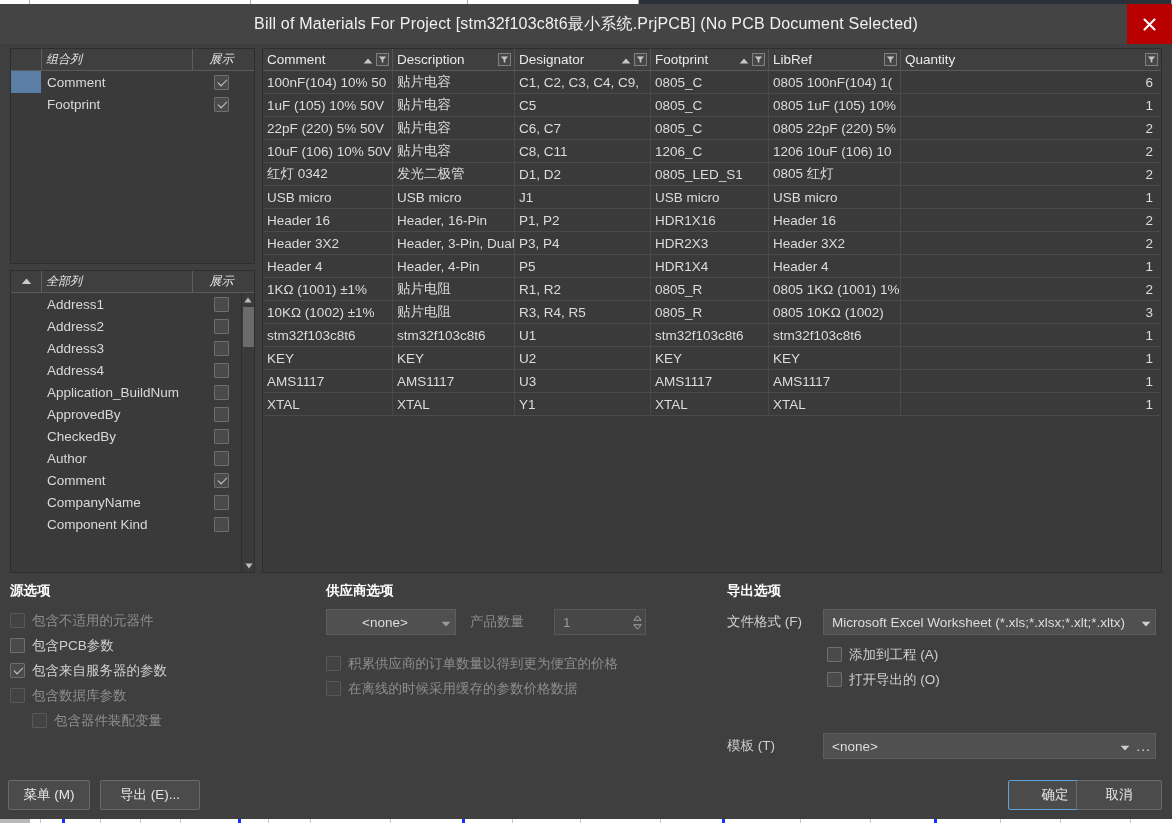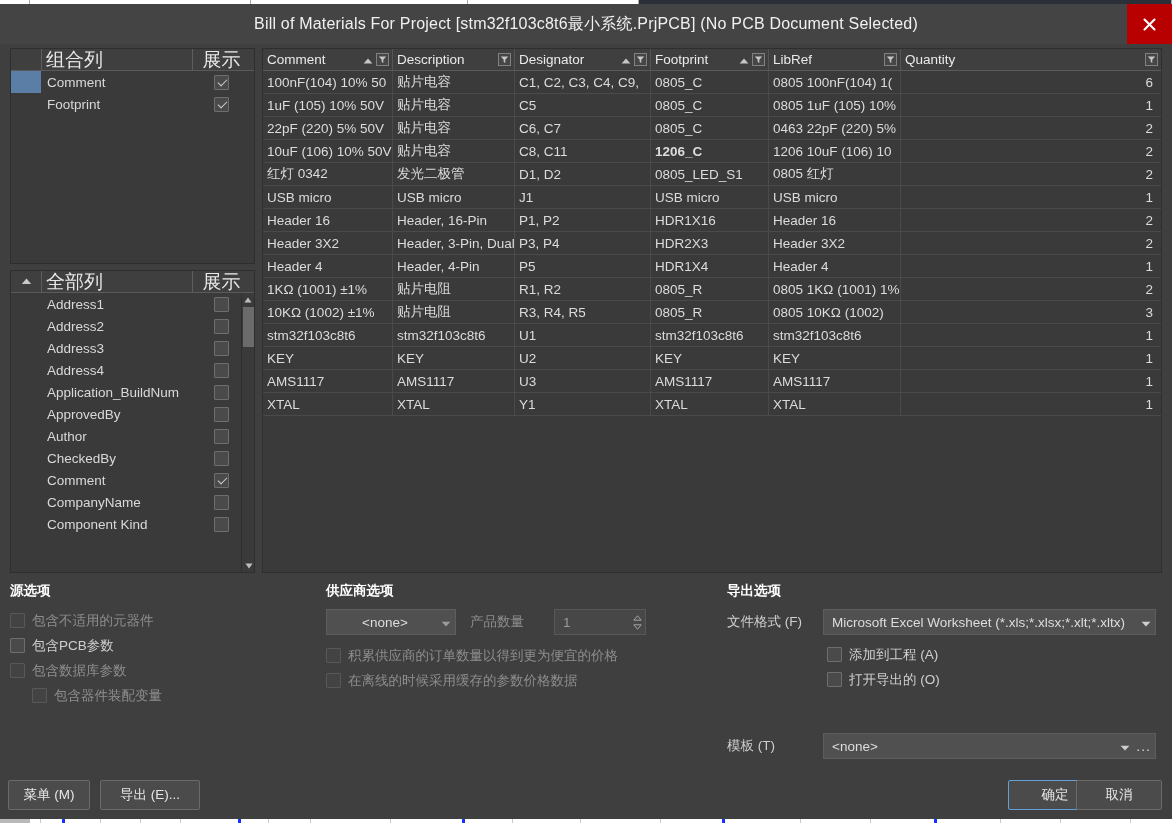--- a/index.html
+++ b/index.html
@@ -92,22 +92,23 @@
   #grouped-panel { height: 216px; }
   #spacer-gap { height: 6px; flex: 0 0 6px; }
   #allcols-panel { flex: 1 1 auto; }
 
   .panel-header {
     height: 22px; flex: 0 0 22px;
     background: #3f3f3f;
     border-bottom: 1px solid #5a5a5a;
     display: flex; align-items: center;
     color: #e8e8e8;
-    font-size: 19px;
+    font-size: 12px;
     position: relative;
+    font-style: italic;
   }
   .ph-sortarrow {
     width: 30px; display:flex; align-items:center; justify-content:center;
   }
   .ph-label {
     flex: 1 1 auto;
     border-left: 1px solid #5e5e5e;
     padding-left: 4px;
     height: 100%;
     display: flex; align-items: center;
@@ -424,28 +425,28 @@
                 </div>
                 <div class="list-row">
                   <div class="lr-indicator"></div>
                   <div class="lr-label">ApprovedBy</div>
                   <div class="lr-check">
                     <div class="chk"></div>
                   </div>
                 </div>
                 <div class="list-row">
                   <div class="lr-indicator"></div>
+                  <div class="lr-label">CheckedBy</div>
+                  <div class="lr-check">
+                    <div class="chk"></div>
+                  </div>
+                </div>
+                <div class="list-row">
+                  <div class="lr-indicator"></div>
                   <div class="lr-label">Author</div>
-                  <div class="lr-check">
-                    <div class="chk"></div>
-                  </div>
-                </div>
-                <div class="list-row">
-                  <div class="lr-indicator"></div>
-                  <div class="lr-label">CheckedBy</div>
                   <div class="lr-check">
                     <div class="chk"></div>
                   </div>
                 </div>
                 <div class="list-row">
                   <div class="lr-indicator"></div>
                   <div class="lr-label">Comment</div>
                   <div class="lr-check">
                     <div class="chk on"></div>
                   </div>
@@ -570,28 +571,28 @@
               <div class="gc" style="width: 136px;">C5</div>
               <div class="gc" style="width: 118px;">0805_C</div>
               <div class="gc" style="width: 132px;">0805 1uF (105) 10%</div>
               <div class="gc num" style="width: 128px; flex: 1 1 auto;">1</div>
             </div>
             <div class="grid-row">
               <div class="gc" style="width: 130px;">22pF (220) 5% 50V</div>
               <div class="gc" style="width: 122px;">贴片电容</div>
               <div class="gc" style="width: 136px;">C6, C7</div>
               <div class="gc" style="width: 118px;">0805_C</div>
-              <div class="gc" style="width: 132px;">0463 22pF (220) 5%</div>
+              <div class="gc" style="width: 132px;">0805 22pF (220) 5%</div>
               <div class="gc num" style="width: 128px; flex: 1 1 auto;">2</div>
             </div>
             <div class="grid-row">
               <div class="gc" style="width: 130px;">10uF (106) 10% 50V</div>
               <div class="gc" style="width: 122px;">贴片电容</div>
               <div class="gc" style="width: 136px;">C8, C11</div>
-              <div class="gc" style="width: 118px; font-weight: bold;">1206_C</div>
+              <div class="gc" style="width: 118px;">1206_C</div>
               <div class="gc" style="width: 132px;">1206 10uF (106) 10</div>
               <div class="gc num" style="width: 128px; flex: 1 1 auto;">2</div>
             </div>
             <div class="grid-row">
               <div class="gc" style="width: 130px;">红灯 0342</div>
               <div class="gc" style="width: 122px;">发光二极管</div>
               <div class="gc" style="width: 136px;">D1, D2</div>
               <div class="gc" style="width: 118px;">0805_LED_S1</div>
               <div class="gc" style="width: 132px;">0805 红灯</div>
               <div class="gc num" style="width: 128px; flex: 1 1 auto;">2</div>
@@ -686,20 +687,24 @@
       <div id="src-options">
         <div class="group-title">源选项</div>
         <div style="margin-top:8px" id="src-options-rows">
             <div class="opt-row">
               <div class="chk disabled"></div>
               <div class="opt-chk-label dim">包含不适用的元器件</div>
             </div>
             <div class="opt-row">
               <div class="chk"></div>
               <div class="opt-chk-label">包含PCB参数</div>
+            </div>
+            <div class="opt-row">
+              <div class="chk on"></div>
+              <div class="opt-chk-label">包含来自服务器的参数</div>
             </div>
             <div class="opt-row">
               <div class="chk disabled"></div>
               <div class="opt-chk-label dim">包含数据库参数</div>
             </div>
             <div class="opt-row" style="margin-left: 22px;">
               <div class="chk disabled"></div>
               <div class="opt-chk-label dim">包含器件装配变量</div>
             </div>
           </div>
@@ -722,21 +727,21 @@
             <span class="spin-arrows">
               <svg width="9" height="6" viewBox="0 0 9 6">
                   <path d="M4.5 0.8 L8.2 5.2 L0.8 5.2 Z" fill="none" stroke="#a5a5a5" stroke-width="1"></path>
                 </svg>
               <svg width="9" height="6" viewBox="0 0 9 6">
                   <path d="M4.5 5.2 L0.8 0.8 L8.2 0.8 Z" fill="none" stroke="#a5a5a5" stroke-width="1"></path>
                 </svg>
             </span>
           </div>
         </div>
-        <div style="margin-top:8px" id="supplier-options-rows">
+        <div style="margin-top:16px" id="supplier-options-rows">
             <div class="opt-row">
               <div class="chk disabled"></div>
               <div class="opt-chk-label dim">积累供应商的订单数量以得到更为便宜的价格</div>
             </div>
             <div class="opt-row">
               <div class="chk disabled"></div>
               <div class="opt-chk-label dim">在离线的时候采用缓存的参数价格数据</div>
             </div>
           </div>
       </div>

